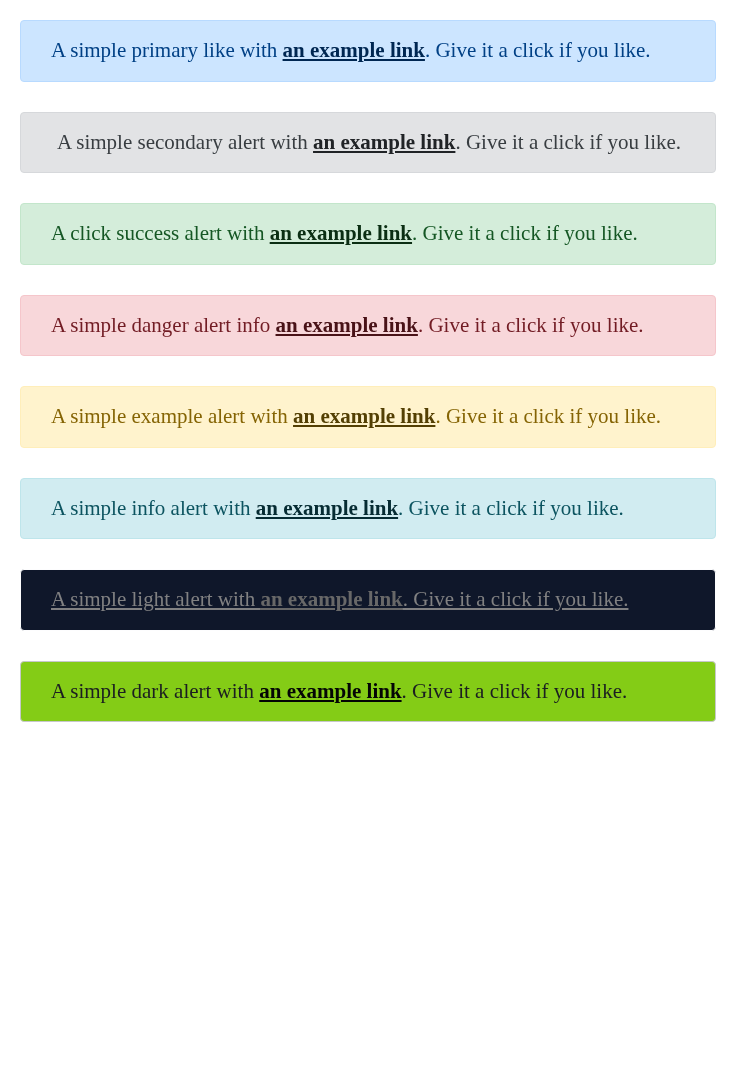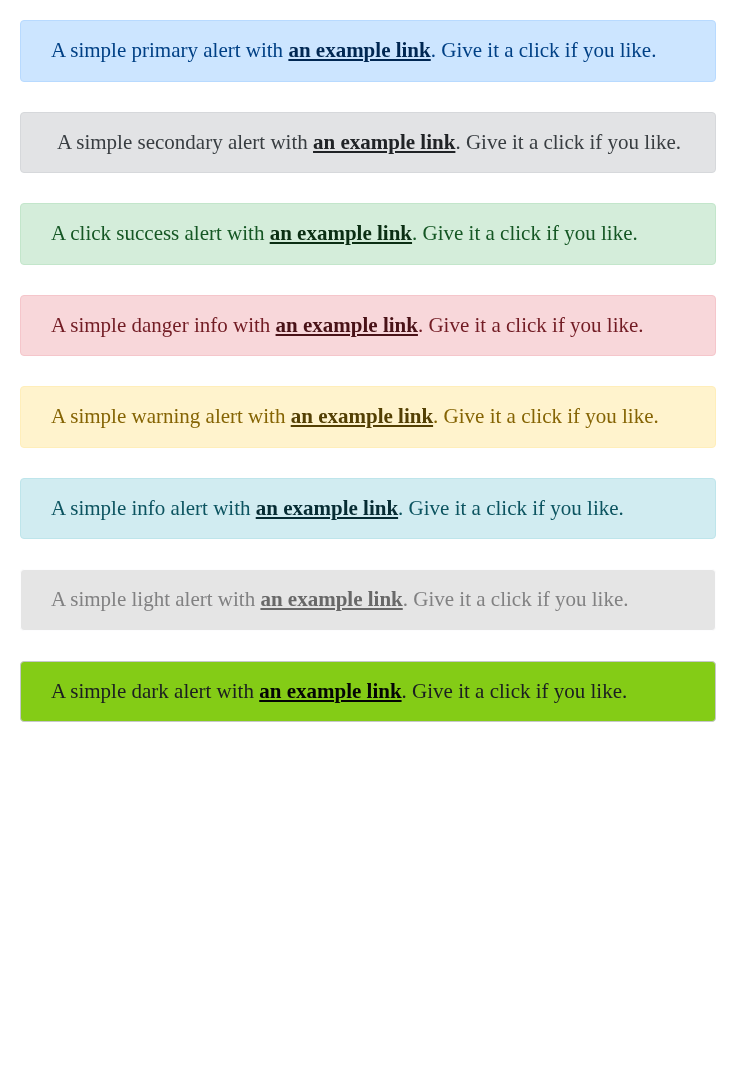--- a/index.html
+++ b/index.html
@@ -49,23 +49,24 @@
       border-color: #ffeeba;
       color: #856404;
     }
     .alert-info {
       background-color: #d1ecf1;
       border-color: #bee5eb;
       color: #0c5460;
       margin-top: 23px;
     }
     .alert-light {
-      background-color: #e5e5e5;
+      background-color: #0f172a;
       border-color: #fdfdfe;
       color: #818182;
+      text-decoration: underline;
     }
     .alert-dark {
       background-color: #84cc16;
       border-color: #c6c8ca;
       color: #1b1e21;
     }
     .alert-link {
       font-weight: bold;
       text-decoration: underline;
       color: inherit;
@@ -78,37 +79,37 @@
     .alert-info .alert-link { color: #062c33; }
     .alert-light .alert-link { color: #686868; }
     .alert-dark .alert-link { color: #040505; }
   </style>
 </head>
 <body>
 
 <div class="container">
 
   <div class="alert alert-primary">
-    <span>A simple primary alert with </span><a href="#" class="alert-link">an example link</a><span>. Give it a click if you like.</span>
+    <span>A simple primary like with </span><a href="#" class="alert-link">an example link</a><span>. Give it a click if you like.</span>
   </div>
 
   <div class="alert alert-secondary">
     <span>A simple secondary alert with </span><a href="#" class="alert-link">an example link</a><span>. Give it a click if you like.</span>
   </div>
 
   <div class="alert alert-success">
     <span>A click success alert with </span><a href="#" class="alert-link">an example link</a><span>. Give it a click if you like.</span>
   </div>
 
   <div class="alert alert-danger">
-    <span>A simple danger info with </span><a href="#" class="alert-link">an example link</a><span>. Give it a click if you like.</span>
+    <span>A simple danger alert info </span><a href="#" class="alert-link">an example link</a><span>. Give it a click if you like.</span>
   </div>
 
   <div class="alert alert-warning">
-    <span>A simple warning alert with </span><a href="#" class="alert-link">an example link</a><span>. Give it a click if you like.</span>
+    <span>A simple example alert with </span><a href="#" class="alert-link">an example link</a><span>. Give it a click if you like.</span>
   </div>
 
   <div class="alert alert-info">
     <span>A simple info alert with </span><a href="#" class="alert-link">an example link</a><span>. Give it a click if you like.</span>
   </div>
 
   <div class="alert alert-light">
     <span>A simple light alert with </span><a href="#" class="alert-link">an example link</a><span>. Give it a click if you like.</span>
   </div>
 

